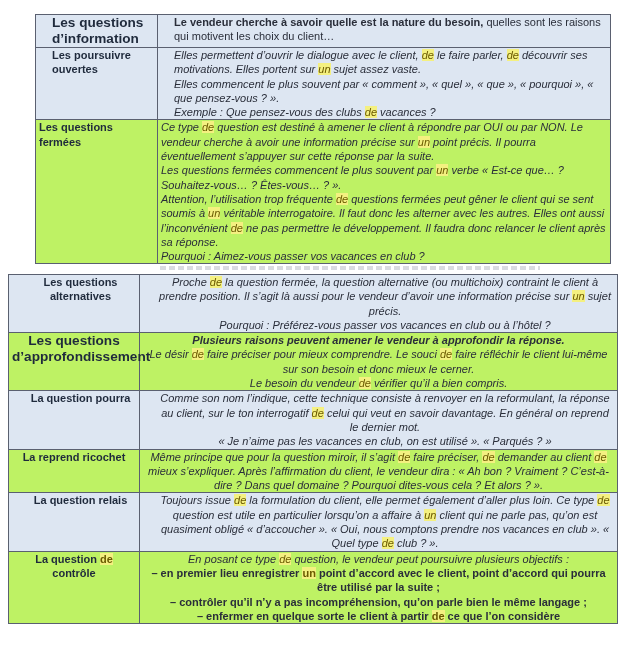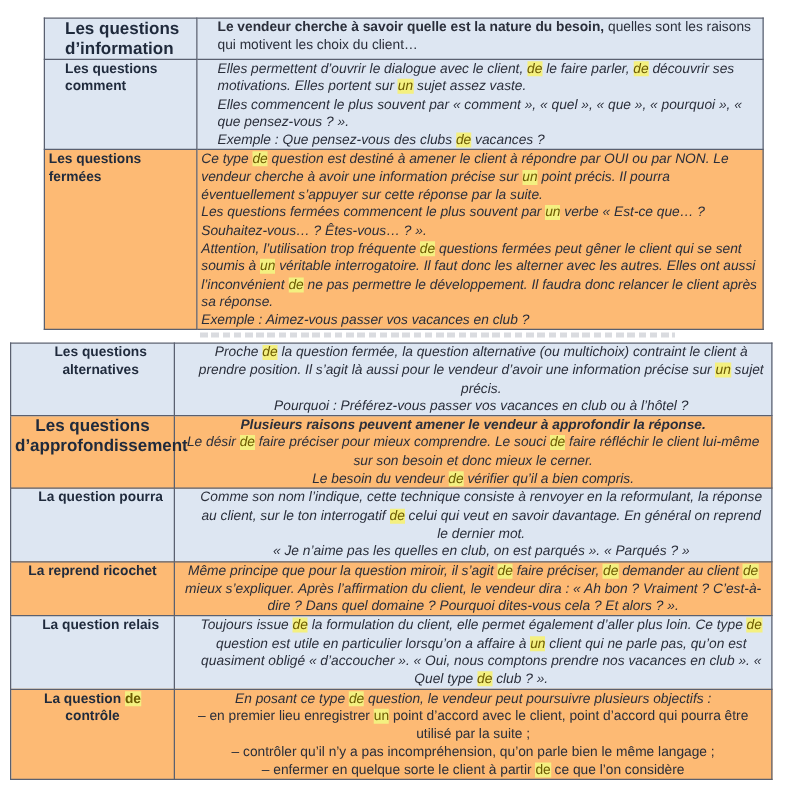--- a/index.html
+++ b/index.html
@@ -7,55 +7,55 @@
          font-family: "Liberation Sans", sans-serif; color: #2a2e3a; }
   table { border-collapse: collapse; position: absolute; table-layout: fixed; }
   td { border: 1px solid #5a6070; vertical-align: top; padding: 0 3px; font-size: 11px; line-height: 14.3px; }
   .t1 { left: 35px; top: 14px; width: 576px; }
   .t2 { left: 8px; top: 274px; width: 610px; text-align: center; }
   .t1 col.c1 { width: 122px; }
   .t2 col.c1 { width: 131px; }
   td.head { font-weight: bold; color: #1f2a3c; }
   td.head.big { font-size: 13.6px; line-height: 16px; }
   tr.blue td { background: #dde6f2; padding-left: 16px; }
-  tr.white td { background: #fdba74; margin-top: 32px; }
+  tr.white td { background: #bef264; margin-top: 32px; }
   .hl { background: #f4f080; color: #6b5a00; }
   .b { font-weight: bold; }
   .line { display: block; font-style: italic; }
-  .dash { display: block; }
+  .dash { display: block; font-weight: bold; }
   .cut { position: absolute; left: 160px; top: 266px; width: 380px; height: 4px; background: repeating-linear-gradient(90deg,#c9ccd2 0 6px,#ffffff 6px 9px); opacity: .7; }
 </style>
 </head>
 <body>
 
 <table class="t1">
   <colgroup>
       <col class="c1">
       <col>
     </colgroup>
   <tbody>
       <tr class="blue">
     <td class="head big">Les questions d’information</td>
     <td><span class="b">Le vendeur cherche à savoir quelle est la nature du besoin,</span><span> quelles sont les raisons qui motivent les choix du client…</span></td>
   </tr>
   <tr class="blue">
-    <td class="head">Les questions comment</td>
+    <td class="head">Les poursuivre ouvertes</td>
     <td>
       <span class="line">Elles permettent d’ouvrir le dialogue avec le client, <span class="hl">de</span> le faire parler, <span class="hl">de</span> découvrir ses motivations. Elles portent sur <span class="hl">un</span> sujet assez vaste.</span>
       <span class="line">Elles commencent le plus souvent par « comment », « quel », « que », « pourquoi », « que pensez-vous ? ».</span>
       <span class="line">Exemple : Que pensez-vous des clubs <span class="hl">de</span> vacances ?</span>
     </td>
   </tr>
   <tr class="white">
     <td class="head">Les questions fermées</td>
     <td>
       <span class="line">Ce type <span class="hl">de</span> question est destiné à amener le client à répondre par OUI ou par NON. Le vendeur cherche à avoir une information précise sur <span class="hl">un</span> point précis. Il pourra éventuellement s’appuyer sur cette réponse par la suite.</span>
       <span class="line">Les questions fermées commencent le plus souvent par <span class="hl">un</span> verbe « Est-ce que… ?  Souhaitez-vous… ?  Êtes-vous… ? ».</span>
       <span class="line">Attention, l’utilisation trop fréquente <span class="hl">de</span> questions fermées peut gêner le client qui se sent soumis à <span class="hl">un</span> véritable interrogatoire. Il faut donc les alterner avec les autres. Elles ont aussi l’inconvénient <span class="hl">de</span> ne pas permettre le développement. Il faudra donc relancer le client après sa réponse.</span>
-      <span class="line">Exemple : Aimez-vous passer vos vacances en club ?</span>
+      <span class="line">Pourquoi : Aimez-vous passer vos vacances en club ?</span>
     </td>
   </tr>
 </tbody>
   </table>
 
 <div class="cut"></div>
 
 <table class="t2">
   <colgroup>
       <col class="c1">
@@ -74,21 +74,21 @@
     <td>
       <span class="line b">Plusieurs raisons peuvent amener le vendeur à approfondir la réponse.</span>
       <span class="line">Le désir <span class="hl">de</span> faire préciser pour mieux comprendre. Le souci <span class="hl">de</span> faire réfléchir le client lui-même sur son besoin et donc mieux le cerner.</span>
       <span class="line">Le besoin du vendeur <span class="hl">de</span> vérifier qu’il a bien compris.</span>
     </td>
   </tr>
   <tr class="blue">
     <td class="head">La question pourra</td>
     <td>
       <span class="line">Comme son nom l’indique, cette technique consiste à renvoyer en la reformulant, la réponse au client, sur le ton interrogatif <span class="hl">de</span> celui qui veut en savoir davantage. En général on reprend le dernier mot.</span>
-      <span class="line">« Je n’aime pas les quelles en club, on est parqués ». « Parqués ? »</span>
+      <span class="line">« Je n’aime pas les vacances en club, on est utilisé ». « Parqués ? »</span>
     </td>
   </tr>
   <tr class="white">
     <td class="head">La reprend ricochet</td>
     <td>
       <span class="line">Même principe que pour la question miroir, il s’agit <span class="hl">de</span> faire préciser, <span class="hl">de</span> demander au client <span class="hl">de</span> mieux s’expliquer. Après l’affirmation du client, le vendeur dira : « Ah bon ? Vraiment ? C’est-à-dire ? Dans quel domaine ? Pourquoi dites-vous cela ? Et alors ? ».</span>
     </td>
   </tr>
   <tr class="blue">
     <td class="head">La question relais</td>

